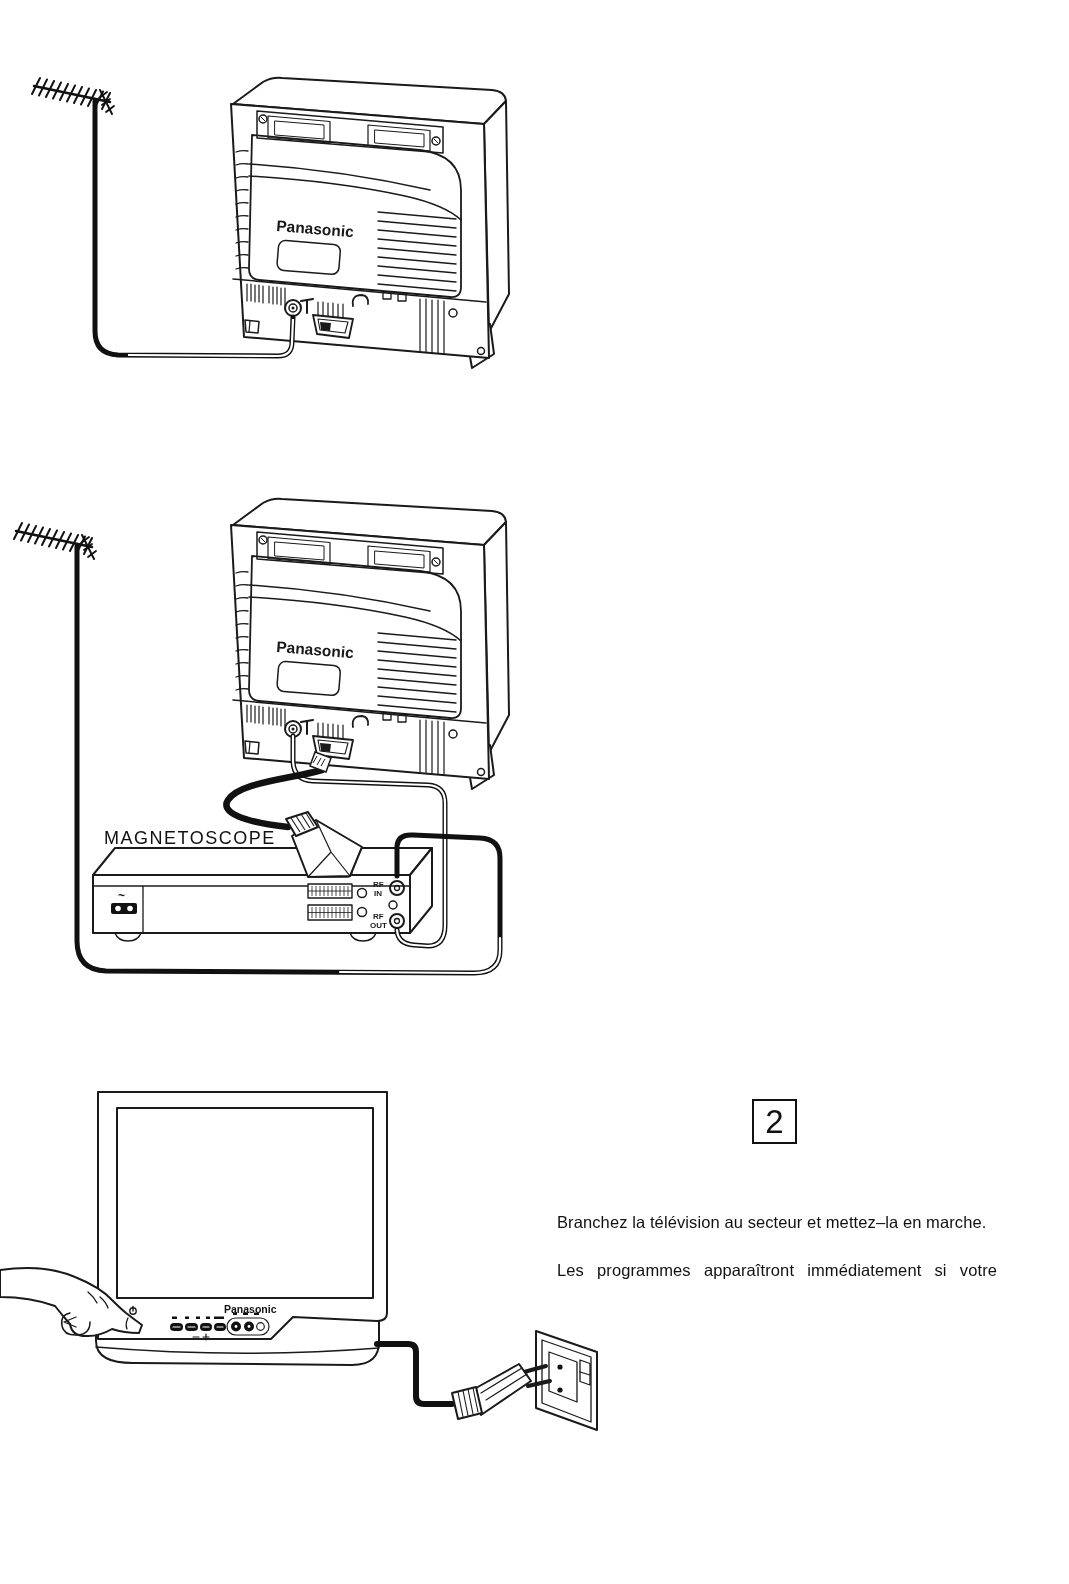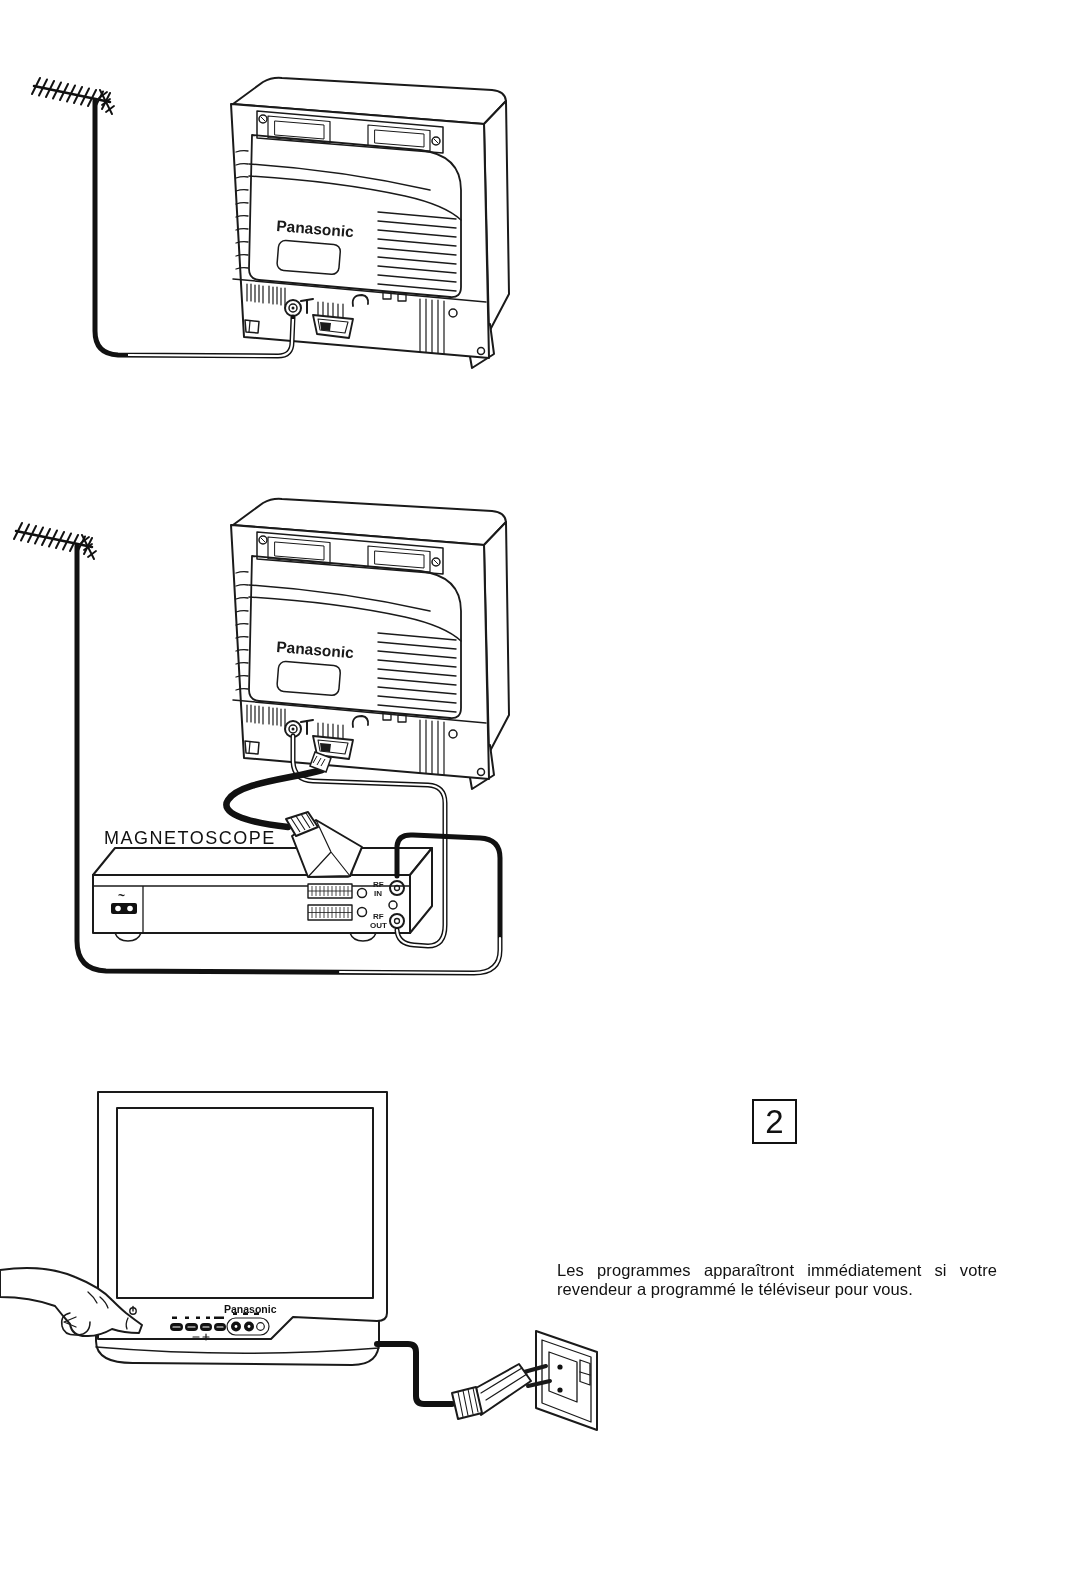--- a/index.html
+++ b/index.html
@@ -288,16 +288,16 @@
     <path d="M476,1388 L519,1364 L531,1381 L481,1415 Z"></path>
     <path fill="none" stroke-width="1.2" d="M481,1393 L522,1368 M486,1400 L527,1374"></path>
     <path d="M452,1393 L476,1387 L482,1413 L458,1419 Z"></path>
     <path fill="none" stroke-width="1.1" d="M458,1392 L463,1417 M463,1390.5 L468,1415.5 M468,1389 L473,1414 M473,1388 L478,1412"></path>
   </g>
 </g>
 </svg>
 
 <div id="step-badge">2</div>
 
+<div class="instr" style="top:1213px;">Branchez la télévision au secteur et mettez–la en marche.</div>
 <div class="instr justified" style="top:1261px;">Les programmes apparaîtront immédiatement si votre</div>
-<div class="instr" style="top:1280px;">revendeur a programmé le téléviseur pour vous.</div>
 
 </div>
 
 </body></html>

